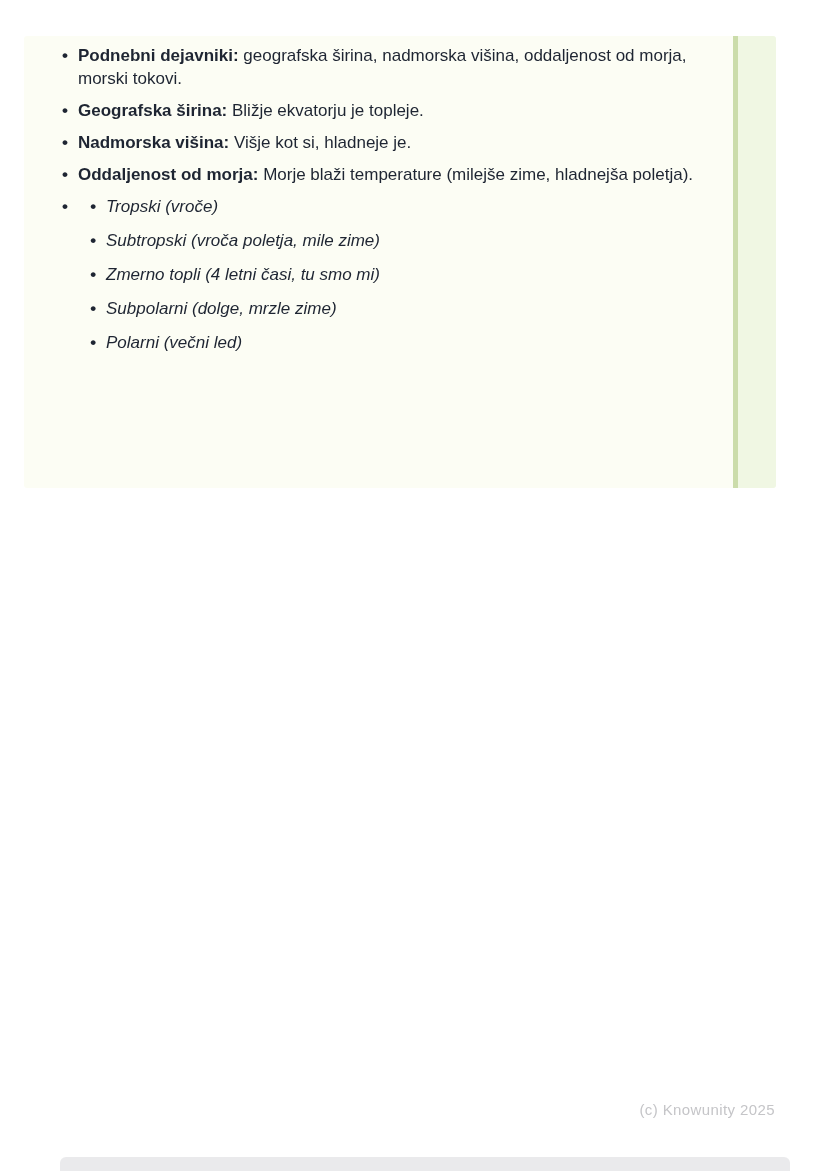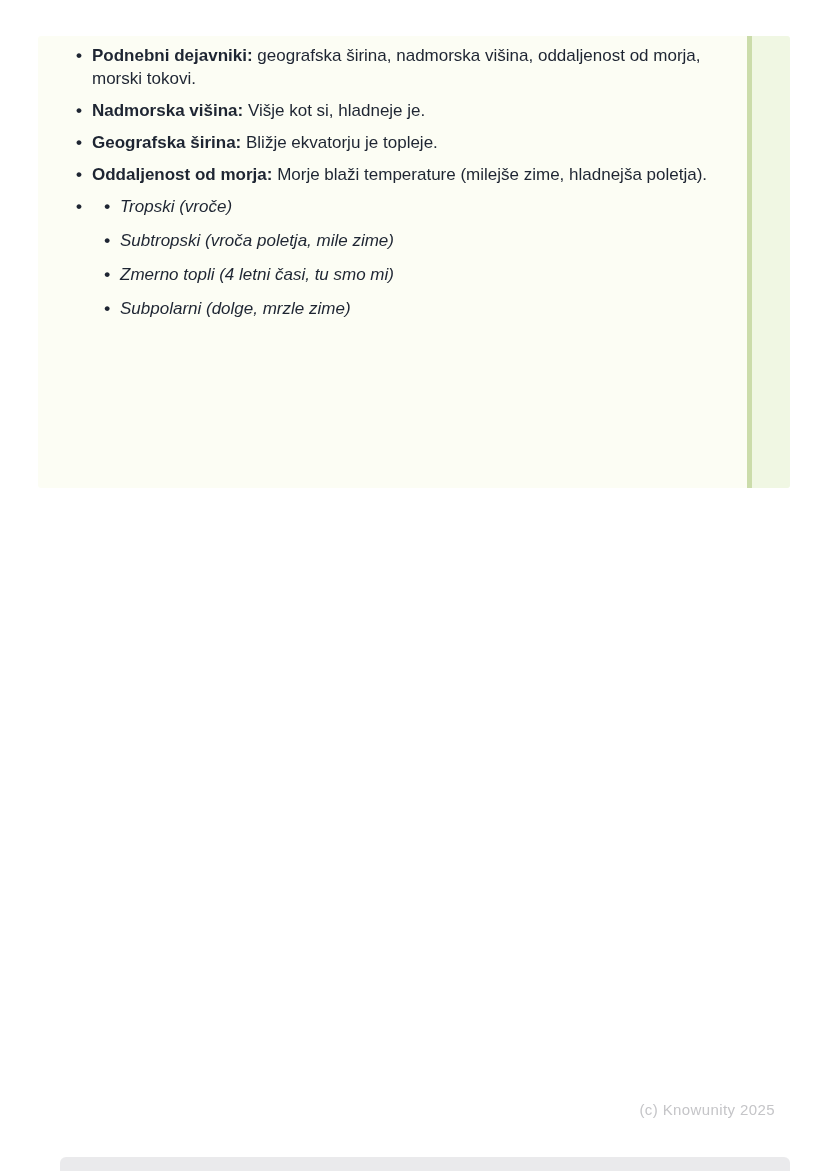--- a/index.html
+++ b/index.html
@@ -15,21 +15,21 @@
   html,body{width:828px;height:1171px;}
   body{
     background:var(--page-bg);
     font-family:"Liberation Sans","DejaVu Sans",sans-serif;
     color:var(--text);
     position:relative;
     overflow:hidden;
   }
   .note-card{
     position:absolute;
-    left:38px; top:36px;
+    left:24px; top:36px;
     width:752px; height:452px;
     background:var(--card-bg);
     border-radius:3px;
     display:flex;
   }
   .card-content{
     flex:1 1 auto;
     padding:8px 0 0 0;
   }
   .accent-bar{
@@ -91,28 +91,29 @@
     border-radius:6px 6px 0 0;
   }
 </style>
 </head>
 <body>
 
 <div class="note-card">
   <div class="card-content">
     <ul class="main-list">
         <li class="bullet-item"><span class="item-label">Podnebni dejavniki:</span><span> geografska širina, nadmorska višina, oddaljenost od morja, morski tokovi.</span></li>
+        <li class="bullet-item"><span class="item-label">Geografska širina:</span><span> Bližje ekvatorju je topleje.</span></li>
         <li class="bullet-item"><span class="item-label">Nadmorska višina:</span><span> Višje kot si, hladneje je.</span></li>
-        <li class="bullet-item"><span class="item-label">Geografska širina:</span><span> Bližje ekvatorju je topleje.</span></li>
         <li class="bullet-item"><span class="item-label">Oddaljenost od morja:</span><span> Morje blaži temperature (milejše zime, hladnejša poletja).</span></li>
         <li class="bullet-item"><ul class="sub-list">
             <li class="bullet-item">Tropski (vroče)</li>
             <li class="bullet-item">Subtropski (vroča poletja, mile zime)</li>
             <li class="bullet-item">Zmerno topli (4 letni časi, tu smo mi)</li>
             <li class="bullet-item">Subpolarni (dolge, mrzle zime)</li>
+            <li class="bullet-item">Polarni (večni led)</li>
           </ul></li>
       </ul>
   </div>
   <div class="accent-bar">
     <div class="accent-stripe"></div>
   </div>
 </div>
 
 <div class="footer-copyright">(c) Knowunity 2025</div>
 

